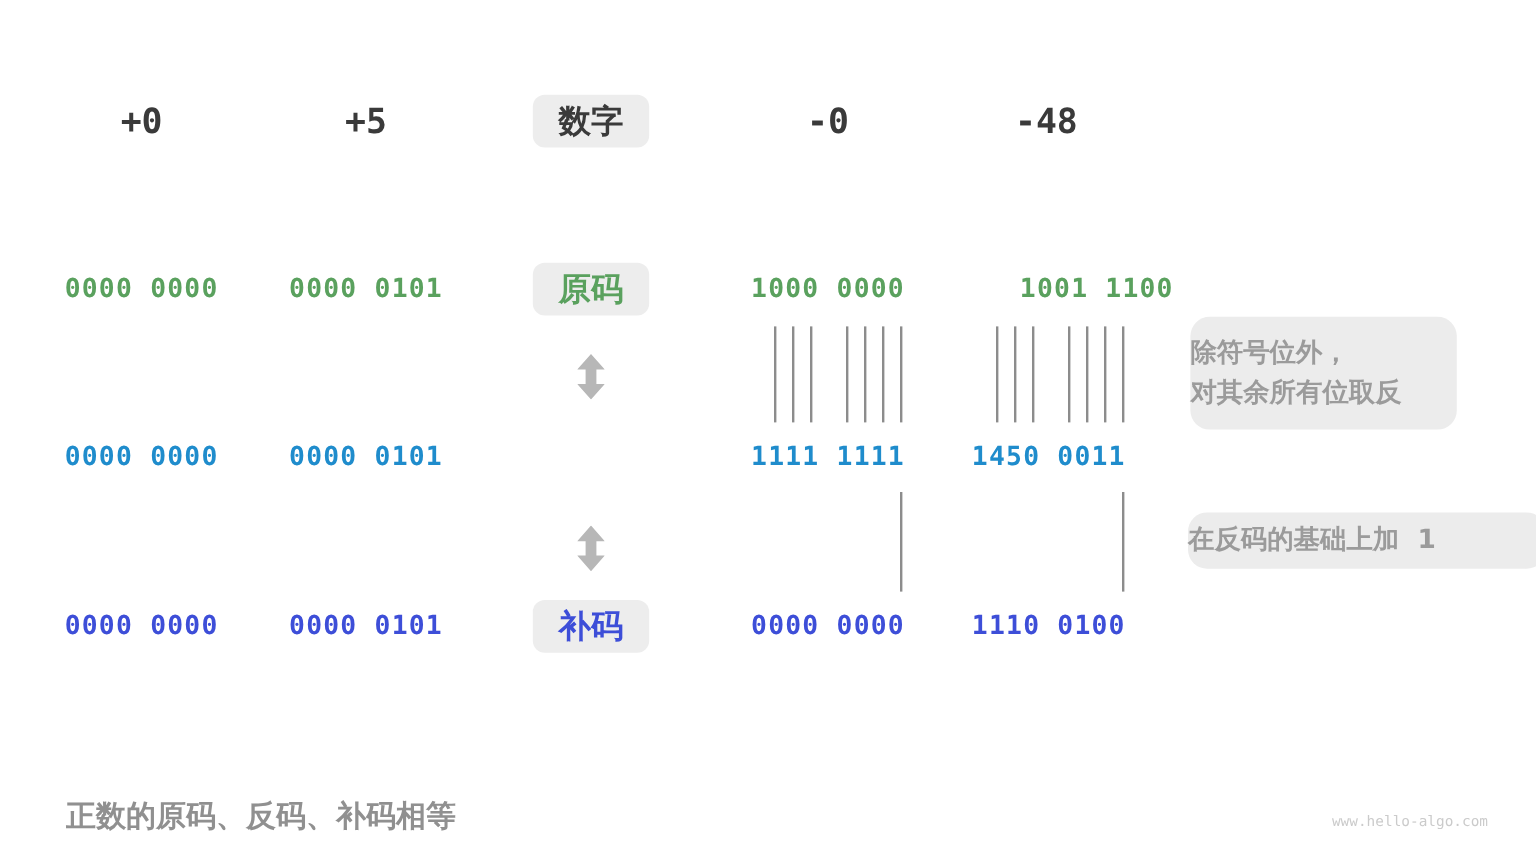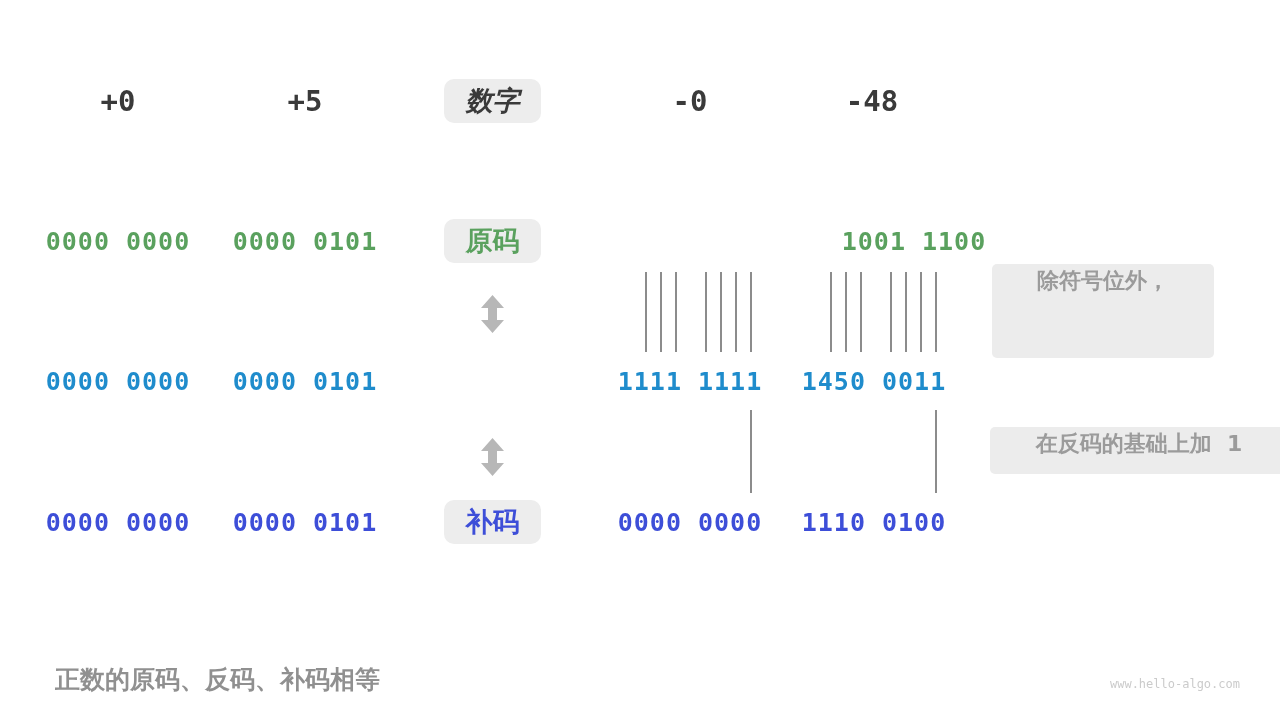--- a/index.html
+++ b/index.html
@@ -6,36 +6,36 @@
   .canvas{position:relative;width:1280px;height:720px;background:#ffffff;
           font-family:"DejaVu Sans",sans-serif;overflow:hidden;}
 
   .abs{position:absolute;}
   .cc{transform:translate(-50%,-50%);}
 
   .num{font-family:"DejaVu Sans Mono",monospace;font-weight:bold;
        font-size:29px;color:#3a3a3a;white-space:pre;}
 
   .bin{font-family:"DejaVu Sans Mono",monospace;font-weight:bold;
-       font-size:25px;white-space:pre;letter-spacing:1px;}
+       font-size:22px;white-space:pre;letter-spacing:1px;}
   .green{color:#5aa15e;}
   .blue{color:#1f8ccc;}
   .indigo{color:#3d4ed8;}
-  .dark{color:#3a3a3a;font-style:italic;}
+  .dark{color:#3a3a3a;}
 
   .tag{position:absolute;left:444px;width:97px;height:44px;background:#ededed;
        border-radius:10px;display:flex;align-items:center;justify-content:center;
        font-weight:bold;font-size:27px;}
 
   .vline{position:absolute;width:1.5px;background:#8c8c8c;}
 
   .arrow{position:absolute;left:481px;}
 
-  .note{position:absolute;background:#ececec;border-radius:5px;color:#9b9b9b;
-        font-weight:bold;font-size:22px;display:flex;flex-direction:row;
+  .note{position:absolute;background:#ececec;border-radius:16px;color:#9b9b9b;
+        font-weight:bold;font-size:22px;display:flex;flex-direction:column;
         justify-content:center;box-sizing:border-box;
         line-height:33px;white-space:pre;}
 
   .caption{position:absolute;top:617px;color:#909090;font-weight:bold;
            font-size:25px;white-space:pre;margin-top:46px;}
 
   .watermark{position:absolute;right:40px;top:677px;color:#cbcbcb;
              font-family:"DejaVu Sans Mono",monospace;font-size:12px;}
 </style>
 </head>
@@ -45,20 +45,21 @@
 
   <div class="abs cc num" style="left:118px;top:101px">+0</div>
   <div class="abs cc num" style="left:305px;top:101px">+5</div>
   <div class="abs cc num" style="left:690px;top:101px">-0</div>
   <div class="abs cc num" style="left:872px;top:101px">-48</div>
   <div class="tag dark" style="top:79px">数字</div>
 
   <div class="abs cc bin green" style="left:118px;top:241px">0000 0000</div>
   <div class="abs cc bin green" style="left:305px;top:241px">0000 0101</div>
   <div class="tag green" style="top:219px">原码</div>
+  <div class="abs cc bin green" style="left:690px;top:241px">1000 0000</div>
   <div class="abs cc bin green" style="left:914px;top:241px">1001 1100</div>
 
   <div class="vline" style="left:645px;top:272px;height:80px"></div>
   <div class="vline" style="left:660px;top:272px;height:80px"></div>
   <div class="vline" style="left:675px;top:272px;height:80px"></div>
   <div class="vline" style="left:705px;top:272px;height:80px"></div>
   <div class="vline" style="left:720px;top:272px;height:80px"></div>
   <div class="vline" style="left:735px;top:272px;height:80px"></div>
   <div class="vline" style="left:750px;top:272px;height:80px"></div>
   <div class="vline" style="left:830px;top:272px;height:80px"></div>
@@ -73,20 +74,21 @@
     <path d="M11.5 0 L23 13 L16 13 L16 25 L23 25 L11.5 38 L0 25 L7 25 L7 13 L0 13 Z" fill="#b7b7b7"></path>
   </svg>
 
   <div class="abs cc bin blue" style="left:118px;top:381px">0000 0000</div>
   <div class="abs cc bin blue" style="left:305px;top:381px">0000 0101</div>
   <div class="abs cc bin blue" style="left:690px;top:381px">1111 1111</div>
   <div class="abs cc bin blue" style="left:874px;top:381px">1450 0011</div>
 
   <div class="note" style="left:992px;top:264px;width:222px;height:94px">
     <span>除符号位外，</span>
+    <span>对其余所有位取反</span>
   </div>
 
   <div class="vline" style="left:750px;top:410px;height:83px"></div>
   <div class="vline" style="left:935px;top:410px;height:83px"></div>
 
   <svg class="arrow" style="top:438px" width="23" height="38" viewBox="0 0 23 38">
     <path d="M11.5 0 L23 13 L16 13 L16 25 L23 25 L11.5 38 L0 25 L7 25 L7 13 L0 13 Z" fill="#b7b7b7"></path>
   </svg>
 
   <div class="note" style="left:990px;top:427px;width:298px;height:47px">

